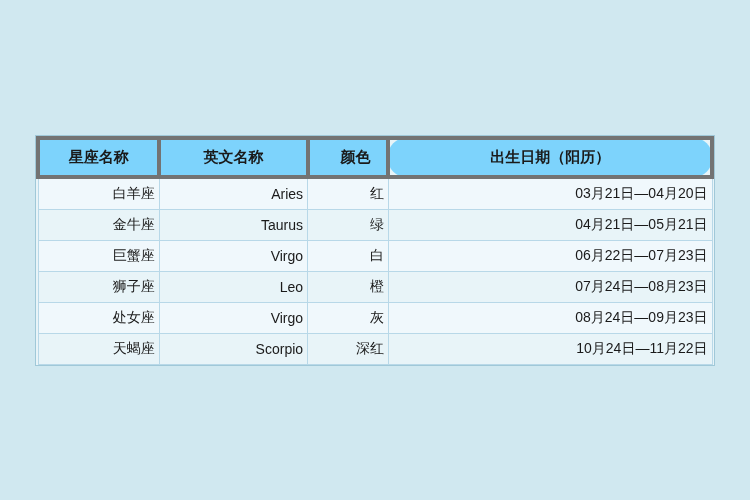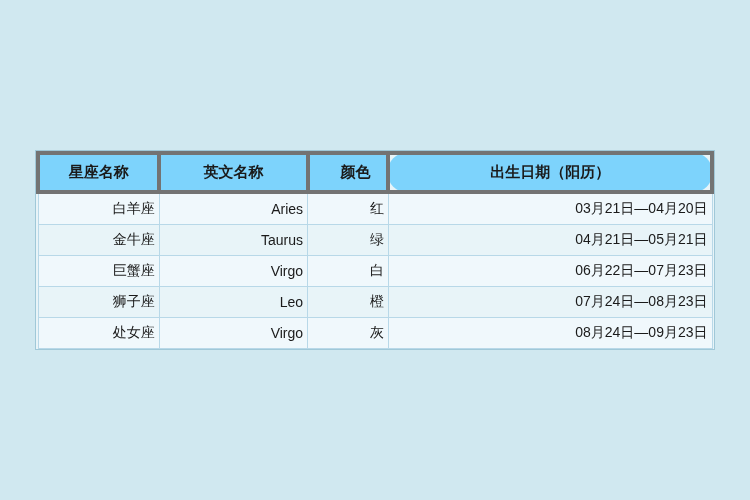--- a/index.html
+++ b/index.html
@@ -95,15 +95,21 @@
           <td>Leo</td>
           <td>橙</td>
           <td>07月24日—08月23日</td>
         </tr>
         <tr>
           <td>处女座</td>
           <td>Virgo</td>
           <td>灰</td>
           <td>08月24日—09月23日</td>
         </tr>
+        <tr>
+          <td>天蝎座</td>
+          <td>Scorpio</td>
+          <td>深红</td>
+          <td>10月24日—11月22日</td>
+        </tr>
       </tbody>
   </table>
 </div>
 
 </body></html>

